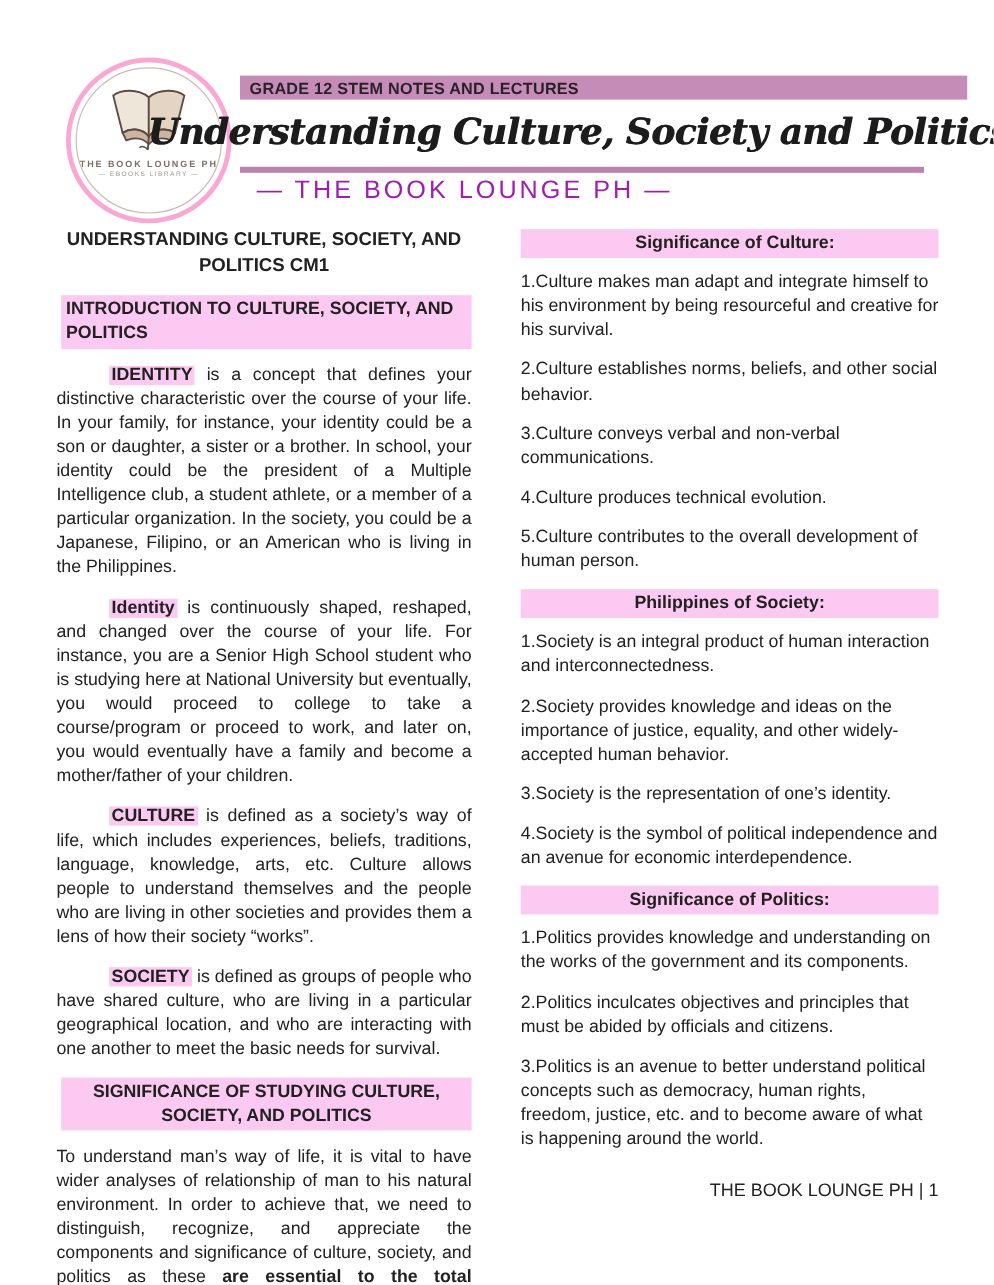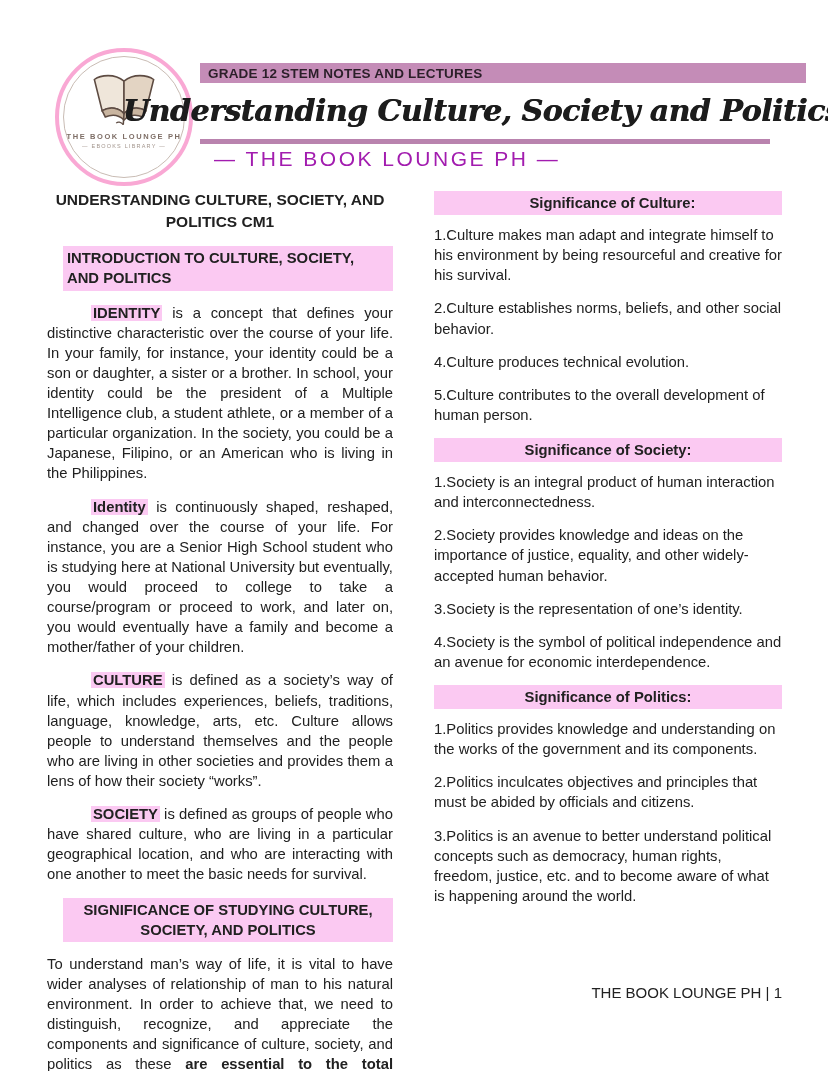--- a/index.html
+++ b/index.html
@@ -45,21 +45,21 @@
     display:flex;gap:41px;
   }
   .col{font-size:14.8px;line-height:1.36;}
   .col-left{width:346px;}
   .col-right{width:348px;}
   .doc-title{
     text-align:center;font-weight:bold;font-size:15.5px;line-height:1.4;
     margin:0 0 14px 0;
   }
   .sec-head{
-    font-weight:bold;font-size:14.8px;padding:2px 4px;margin:0 0 12px 16px;
+    font-weight:bold;font-size:14.8px;padding:2px 4px;margin:0 0 12px 4px;
   }
   .sec-head.center{text-align:center;}
   .col-left p{margin:0 0 13px 0;text-align:justify;}
   .col-right p{margin:10px 0 13px 0;text-align:left;}
   .col-right .sec-head{margin:2px 0 10px 0;}
   .hl{font-weight:bold;padding:0 2px;margin-left:44px;}
   .bold-tail{font-weight:bold;}
   
   .footer{
     position:absolute;right:46px;top:984px;font-size:15px;color:#222;
@@ -109,24 +109,25 @@
       <div class="sec-head center" style="background:#fbc9f2;">SIGNIFICANCE OF STUDYING CULTURE, SOCIETY, AND POLITICS</div>
 
       <p><span>To understand man’s way of life, it is vital to have wider analyses of relationship of man to his natural environment. In order to achieve that, we need to distinguish, recognize, and appreciate the components and significance of culture, society, and politics as these </span><span class="bold-tail">are essential to the total development of a person.</span></p>
     </div>
 
     <div class="col col-right">
 
       <div class="sec-head center" style="background:#fbc9f2;padding-left:13px;">Significance of Culture:</div>
       <p>1.Culture makes man adapt and integrate himself to his environment by being resourceful and creative for his survival.</p>
       <p>2.Culture establishes norms, beliefs, and other social behavior.</p>
+      <p>3.Culture conveys verbal and non-verbal communications.</p>
       <p>4.Culture produces technical evolution.</p>
       <p>5.Culture contributes to the overall development of human person.</p>
 
-      <div class="sec-head center" style="background:#fbc9f2;">Significance of Society:</div>
+      <div class="sec-head center" style="background:#fbc9f2;">Philippines of Society:</div>
       <p>1.Society is an integral product of human interaction and interconnectedness.</p>
       <p>2.Society provides knowledge and ideas on the importance of justice, equality, and other widely-accepted human behavior.</p>
       <p>3.Society is the representation of one’s identity.</p>
       <p>4.Society is the symbol of political independence and an avenue for economic interdependence.</p>
 
       <div class="sec-head center" style="background:#fbc9f2;">Significance of Politics:</div>
       <p>1.Politics provides knowledge and understanding on the works of the government and its components.</p>
       <p>2.Politics inculcates objectives and principles that must be abided by officials and citizens.</p>
       <p>3.Politics is an avenue to better understand political concepts such as democracy, human rights, freedom, justice, etc. and to become aware of what is happening around the world.</p>
     </div>

